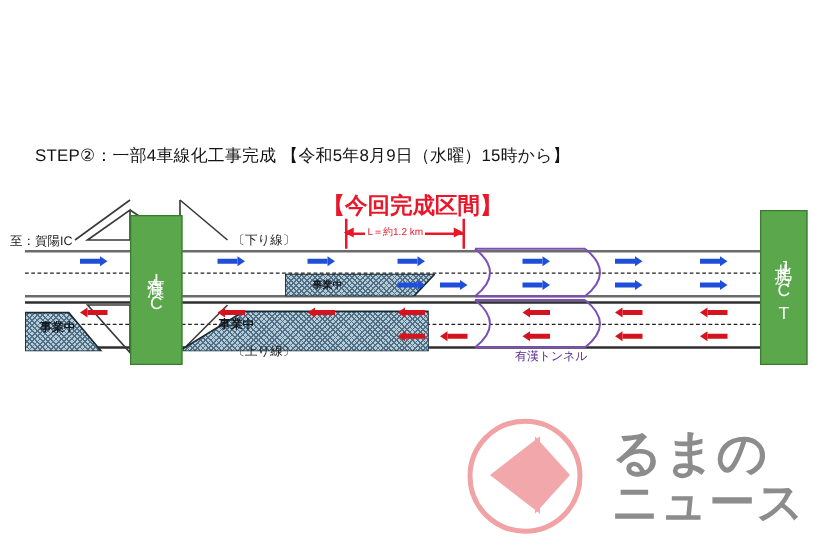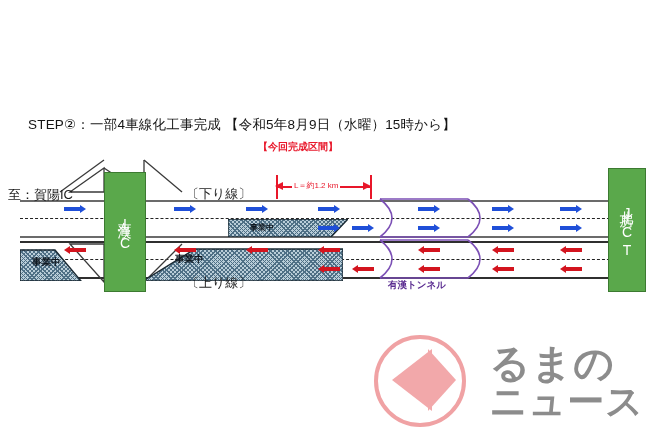--- a/index.html
+++ b/index.html
@@ -5,21 +5,21 @@
   html,body{margin:0;padding:0;background:#ffffff;}
   body{width:650px;height:433px;position:relative;overflow:hidden;
        font-family:"Liberation Sans","DejaVu Sans",sans-serif;color:#1a1a1a;}
   .canvas{position:absolute;inset:0;}
   .abs{position:absolute;}
 
   
   .title{left:28px;top:116px;font-size:13.5px;letter-spacing:.2px;white-space:nowrap;color:#141414;}
 
   
-  .sec-label{left:258px;top:140px;font-size:10px;font-weight:bold;color:#e8172a;white-space:nowrap;}
+  .sec-label{left:258px;top:152px;font-size:18px;font-weight:bold;color:#e8172a;white-space:nowrap;}
 
   
   .dim-tick{width:2px;height:24px;background:#e8172a;top:175px;}
   .dim-tick.l{left:276px;}
   .dim-tick.r{left:370px;}
   .dim-line{left:276px;top:186px;width:96px;height:1.5px;background:#e8172a;}
   .dim-arrow{top:182px;width:0;height:0;border-top:4.5px solid transparent;border-bottom:4.5px solid transparent;}
   .dim-arrow.lft{left:275px;border-right:8px solid #e8172a;}
   .dim-arrow.rgt{left:363px;border-left:8px solid #e8172a;}
   .dim-text{left:292px;top:180px;font-size:8px;color:#e8172a;background:#fff;padding:0 2px;white-space:nowrap;}
@@ -46,22 +46,22 @@
   .arw{position:absolute;height:8px;}
   .arw .shaft{position:absolute;top:2px;height:4px;}
   .arw .head{position:absolute;top:0;width:0;height:0;
              border-top:4px solid transparent;border-bottom:4px solid transparent;}
   .arw.blue .shaft{background:#1f4fd8;}
   .arw.blue .head{border-left:6px solid #1f4fd8;}
   .arw.red  .shaft{background:#d3141e;}
   .arw.red  .head{border-right:6px solid #d3141e;}
 
   
-  .lbl{font-size:13px;color:#1a1a1a;white-space:nowrap;}
-  .lbl-purple{font-size:9.5px;color:#5b2d91;font-weight:bold;white-space:nowrap;}
+  .lbl{font-size:10px;color:#1a1a1a;white-space:nowrap;}
+  .lbl-purple{font-size:9.5px;color:#5b2d91;font-weight:normal;white-space:nowrap;margin-left:24px;}
 
   
   .tunnel-svg{left:0;top:0;pointer-events:none;}
 
   
   .ramp-svg{left:0;top:0;pointer-events:none;}
 
   
   .wm{right:6px;bottom:6px;display:flex;align-items:center;gap:23px;}
   .wm-mark{width:84px;height:84px;border-radius:50%;border:4px solid #f0a2a4;

